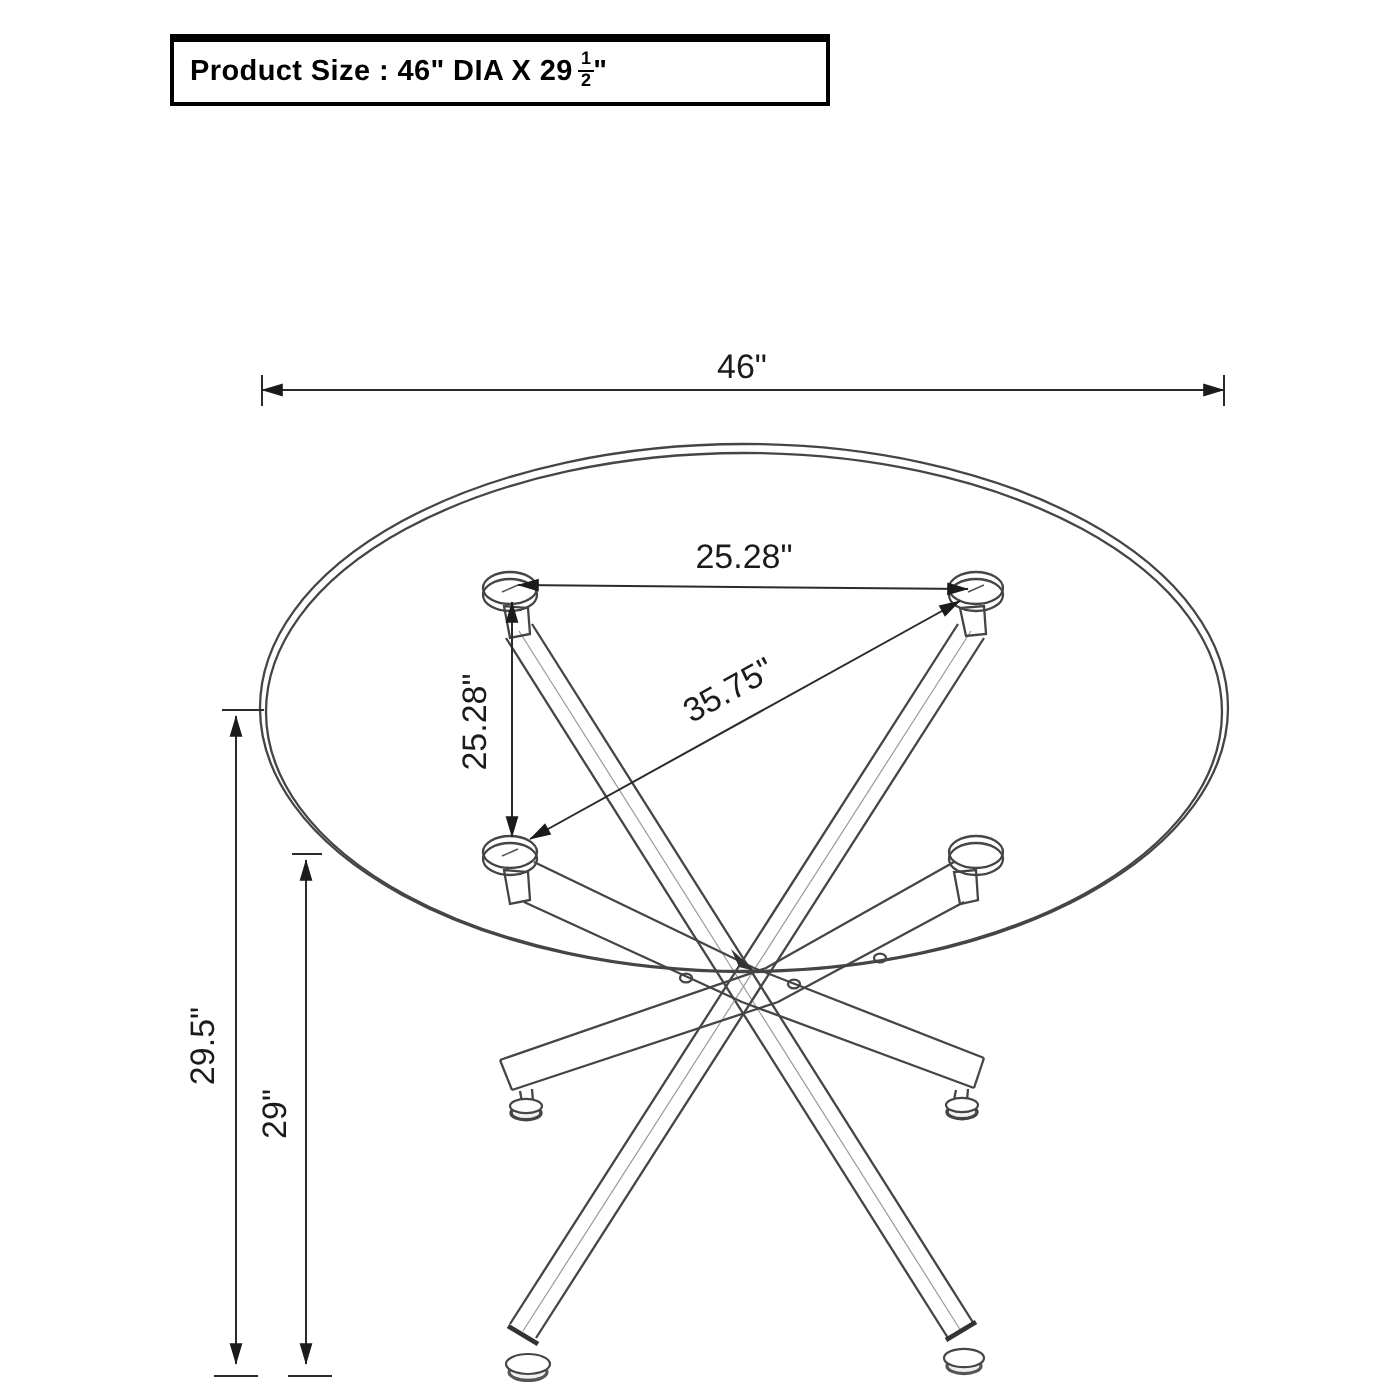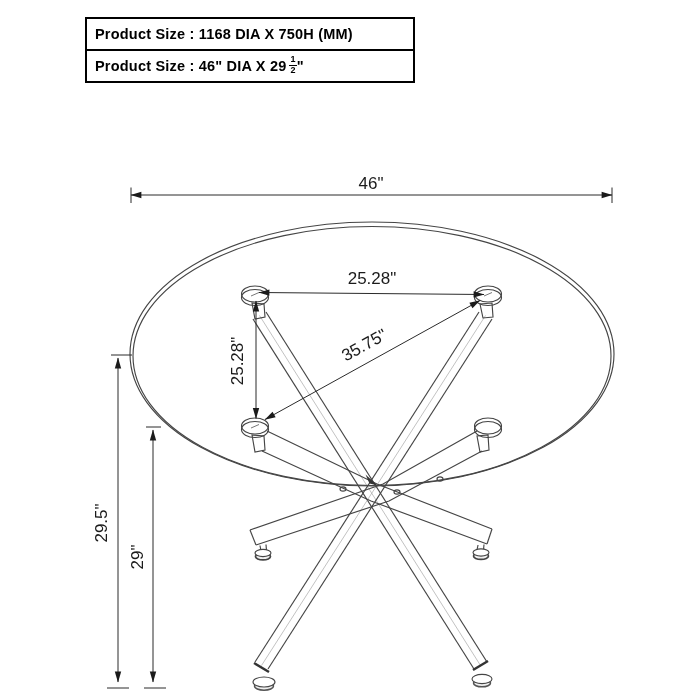--- a/index.html
+++ b/index.html
@@ -35,23 +35,20 @@
   .lineart{stroke:#454545;stroke-width:1.15;fill:none;}
   .dimline{stroke:#2b2b2b;stroke-width:1;fill:none;}
 </style>
 </head>
 <body>
 
 <div class="sheet">
 
   
   <div class="spec-box">
-    <div class="spec-row">
-      <span>Product Size : 1168 DIA X 750H (MM)</span>
-    </div>
     <div class="spec-row second">
       <span>Product Size : 46" DIA X 29</span>
       <span class="frac">
         <span class="n">1</span>
         <span>2</span>
       </span>
       <span class="suffix">"</span>
     </div>
   </div>
 

